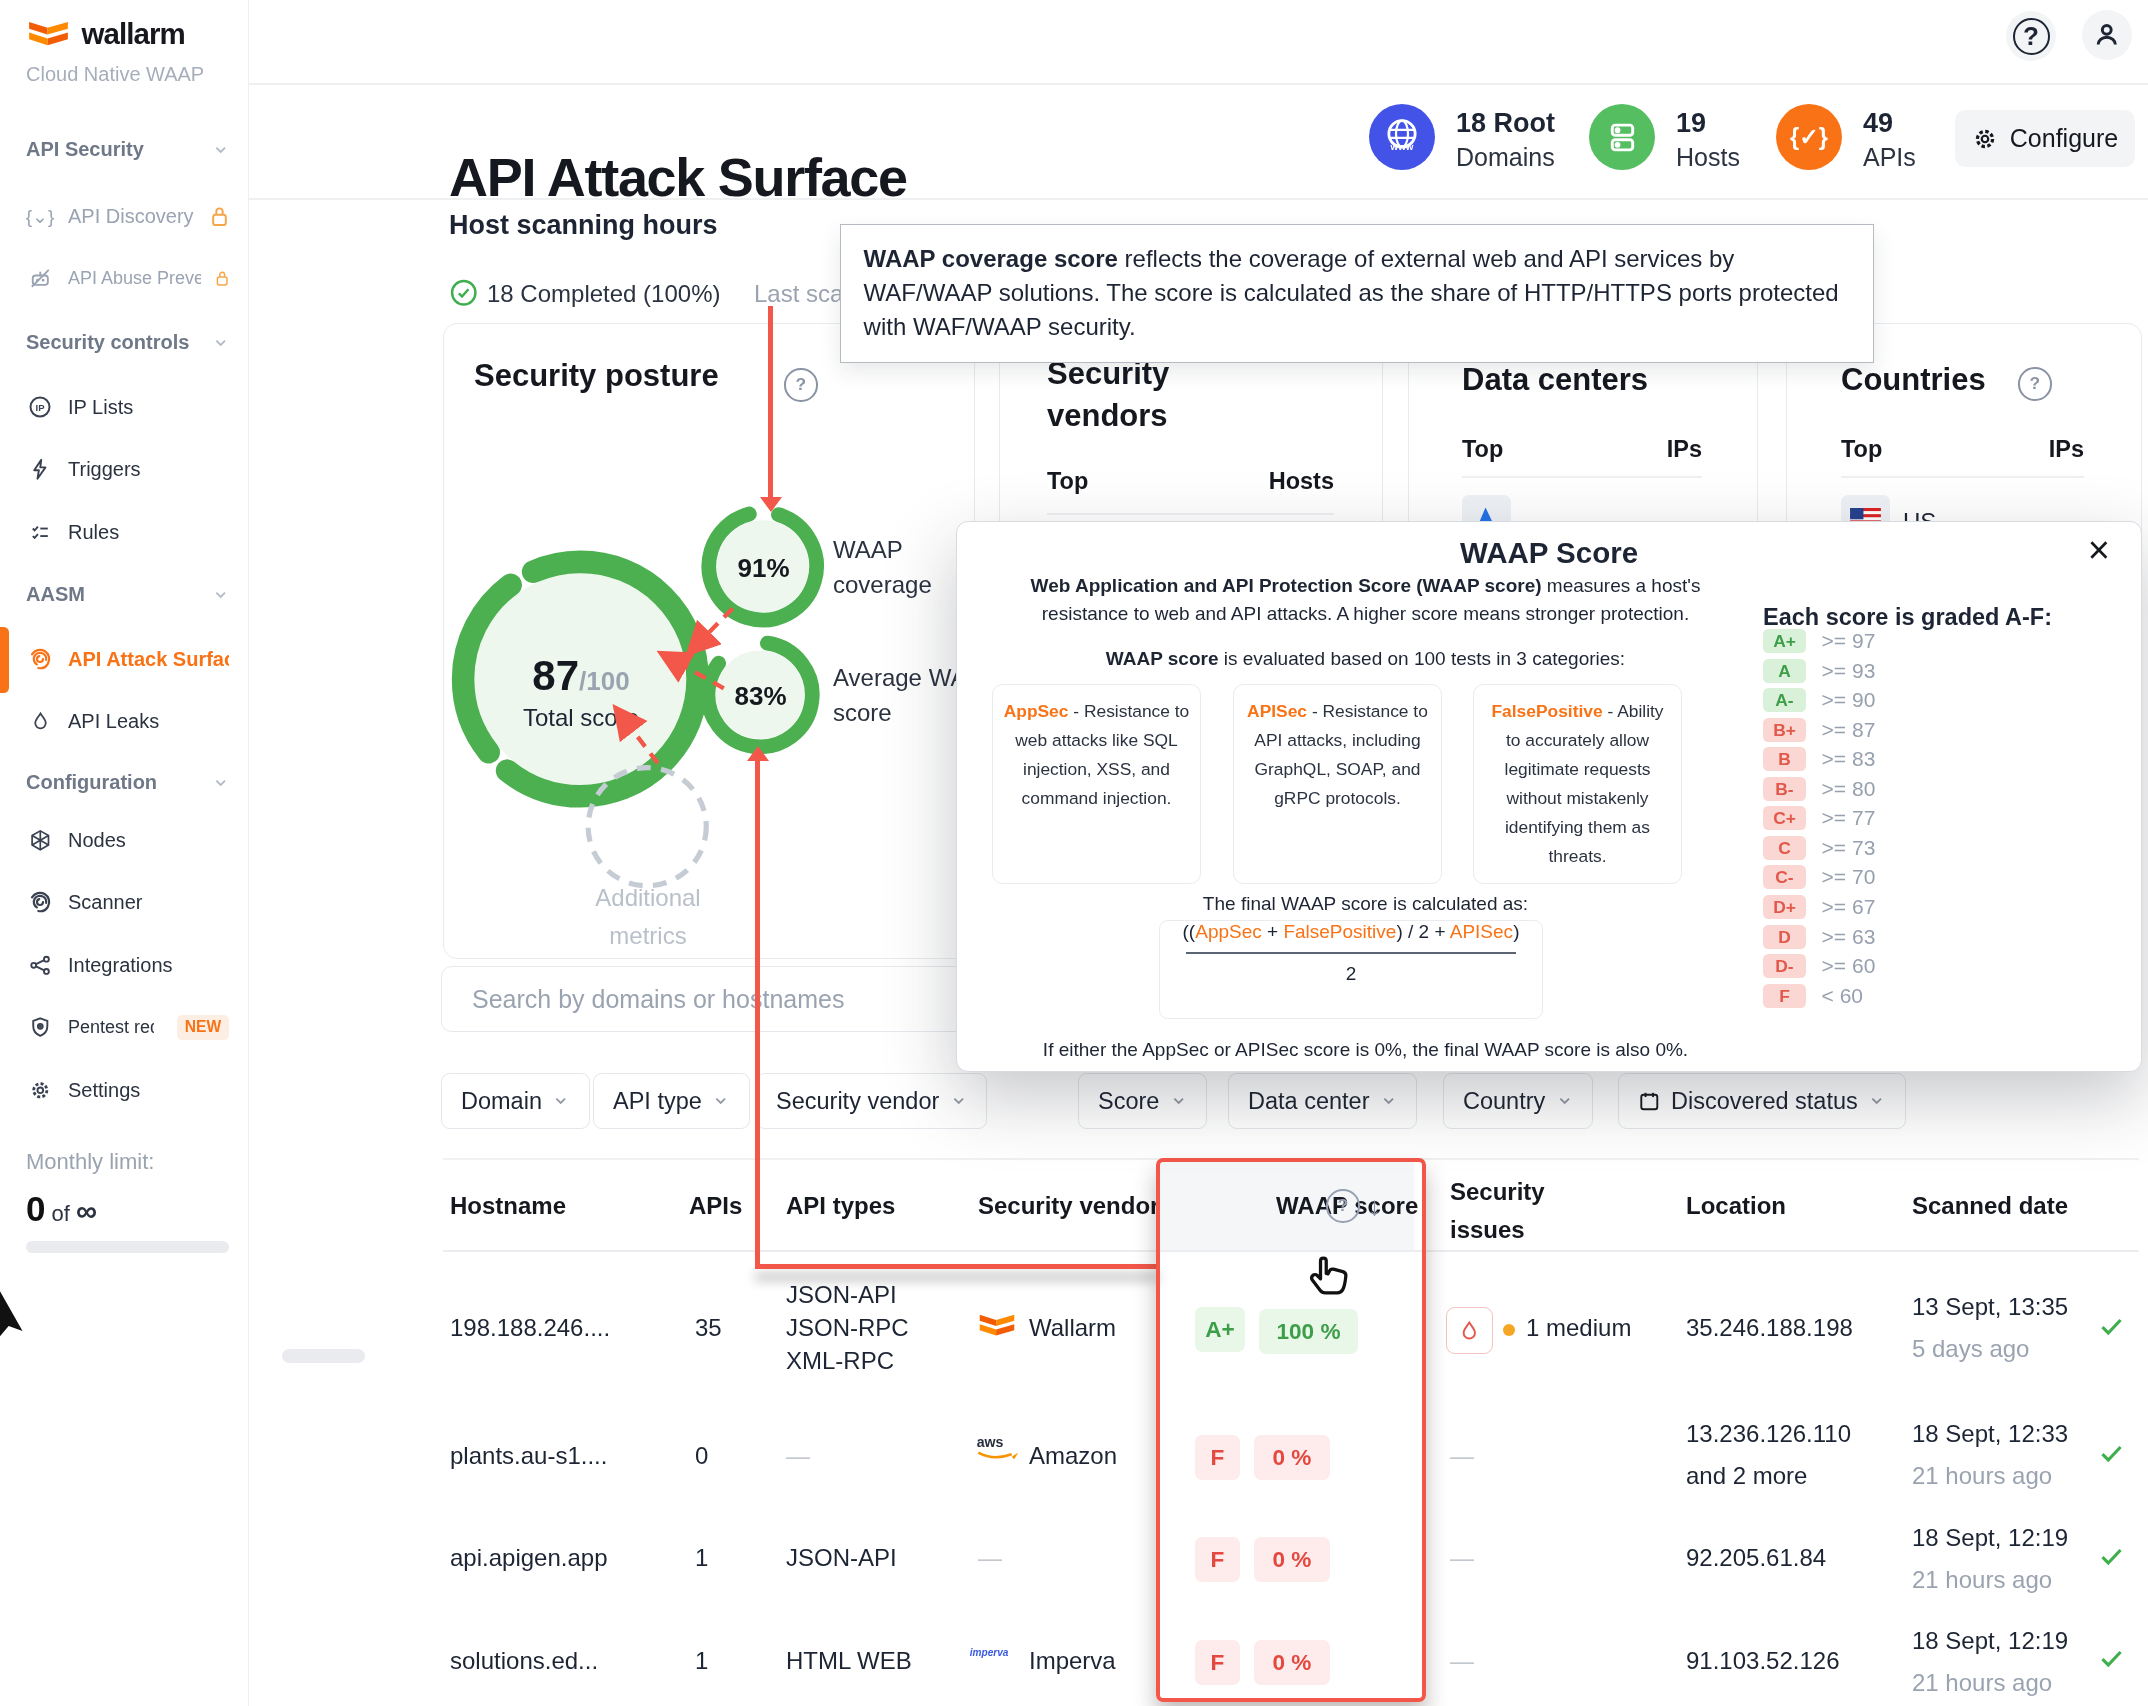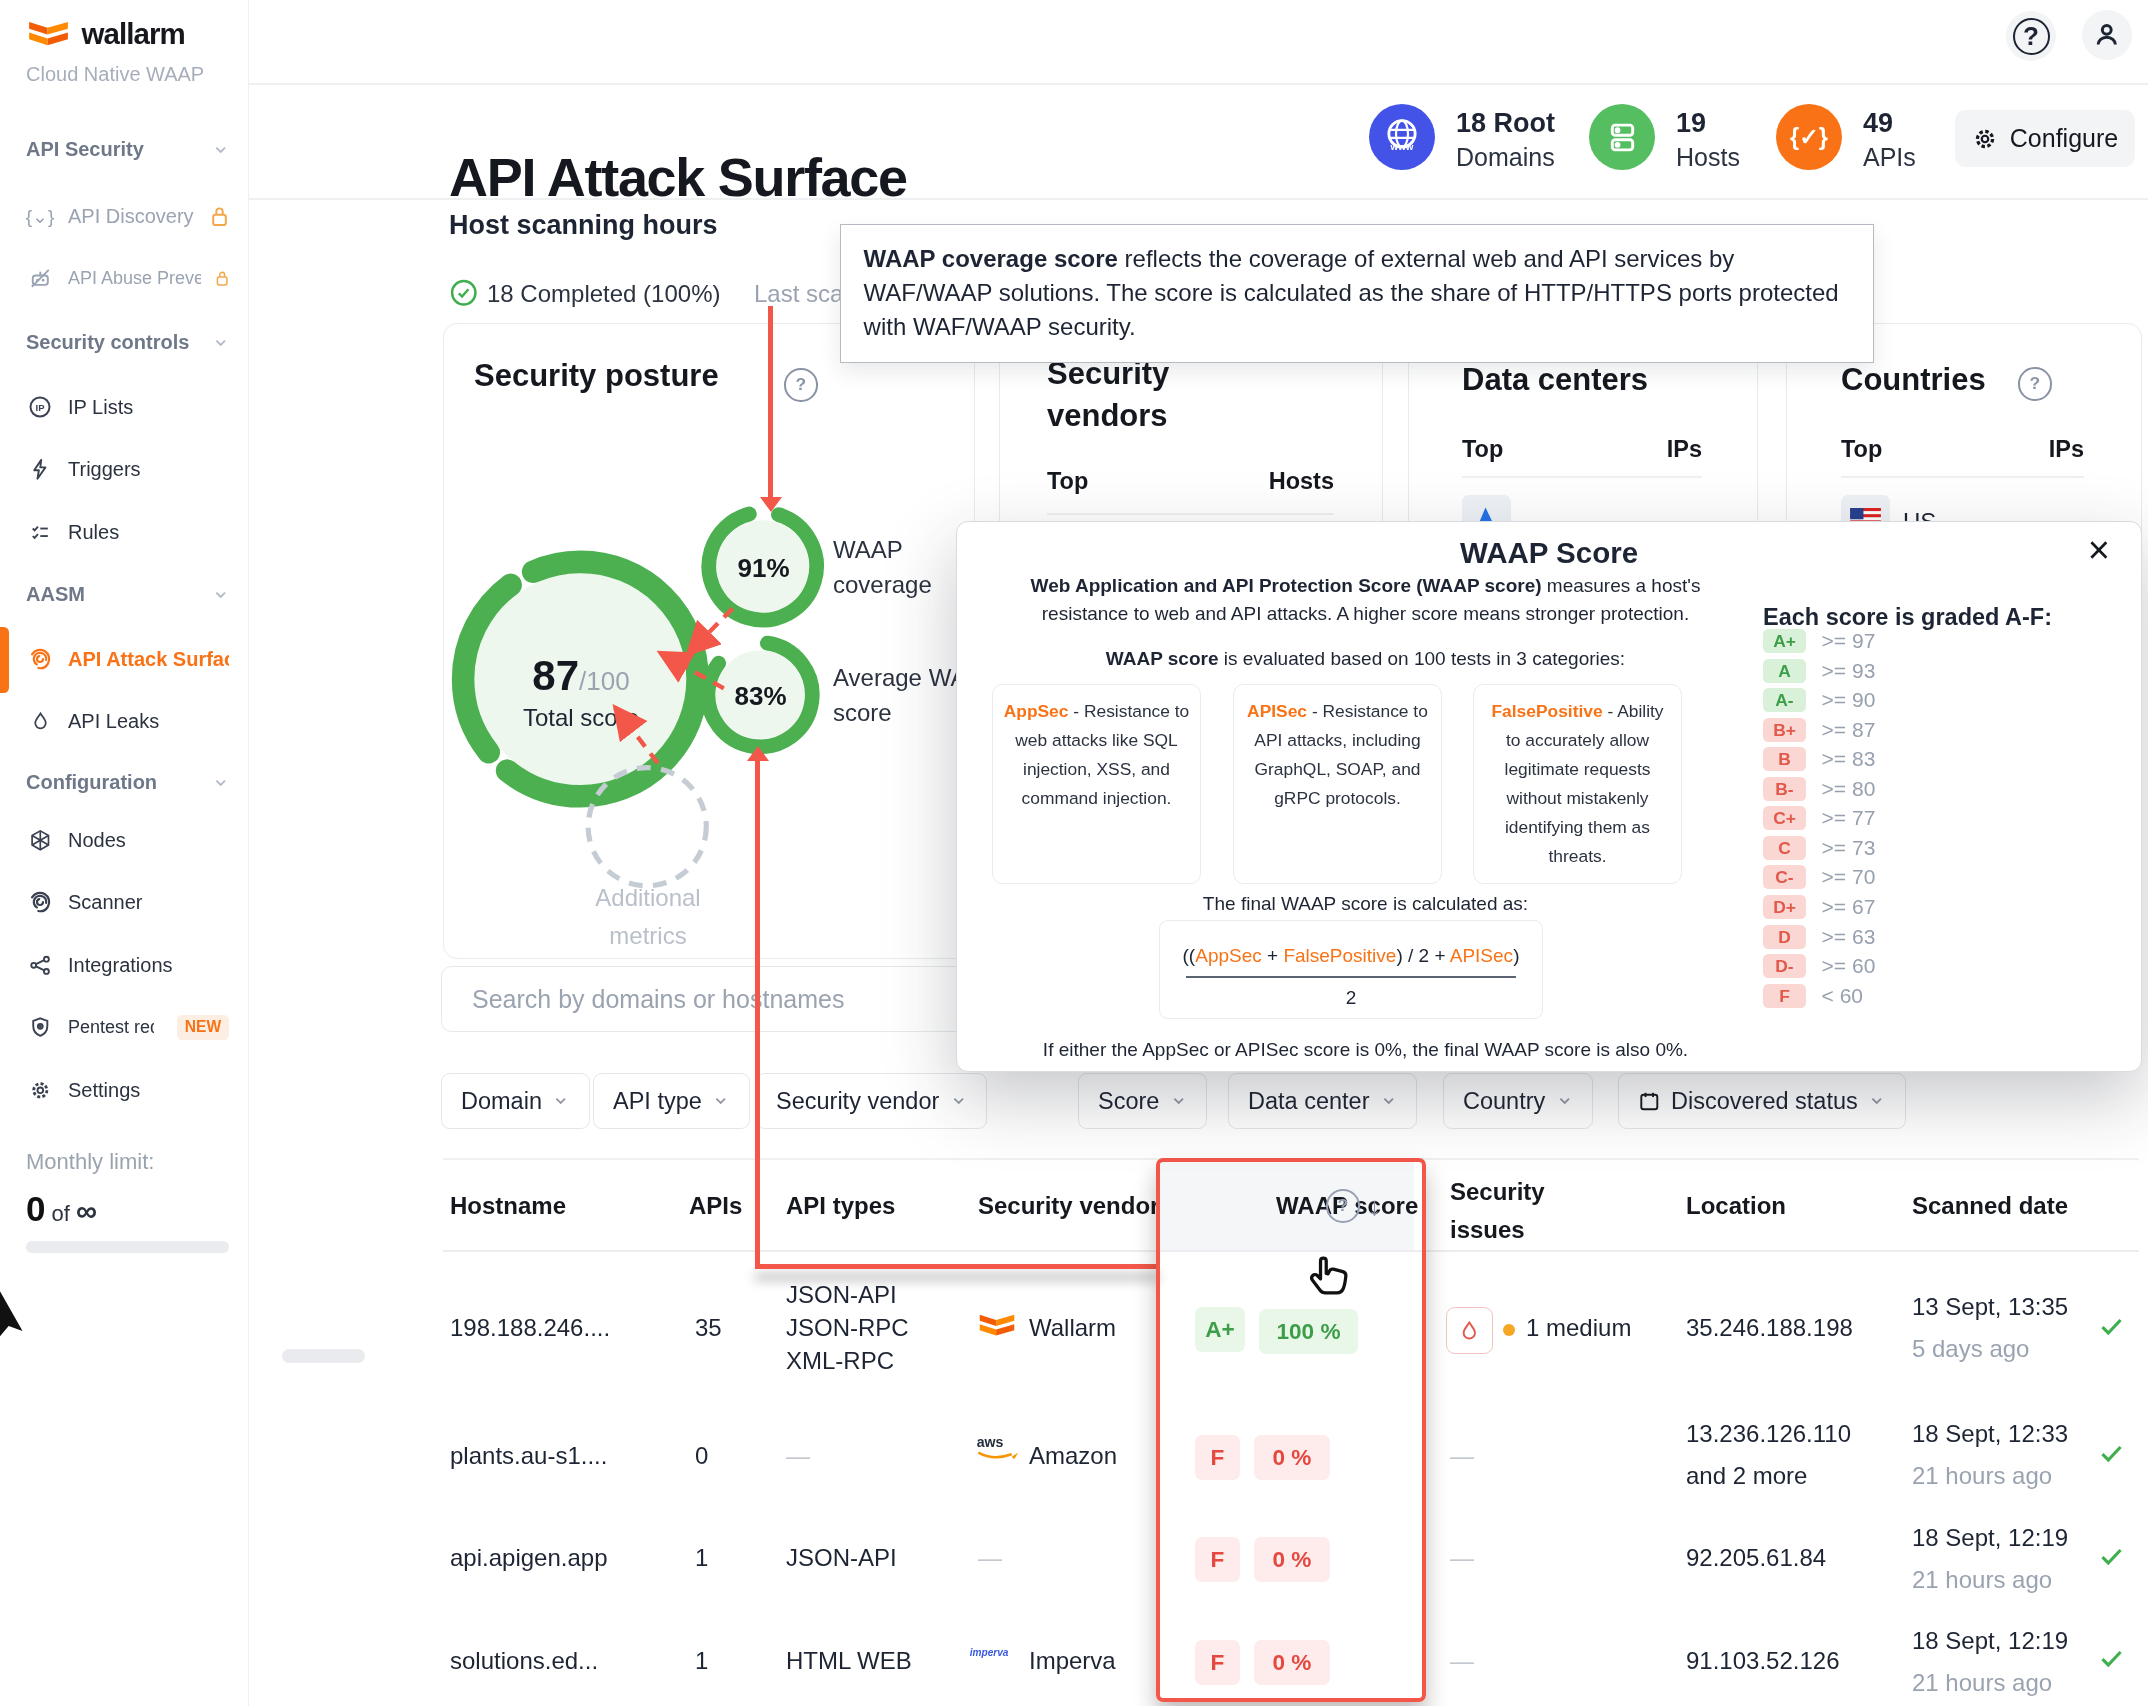--- a/index.html
+++ b/index.html
@@ -58,21 +58,21 @@
   .card{position:absolute;border:1.7px solid #e9ebee;border-radius:14px;background:#fff}
   .card-title{font-size:31px;font-weight:bold;color:#15181f}
   .help-circle{display:inline-flex;width:29.5px;height:29.5px;border:2.6px solid #8b94a5;color:#8b94a5;
                border-radius:50%;font-size:17.4px;font-weight:bold;align-items:center;justify-content:center}
   .tcol{font-size:23.5px;font-weight:bold;color:#15181f}
   .cdiv{position:absolute;height:1.7px;background:#eef0f2}
   .tile{position:absolute;width:49px;height:49px;background:#eef1f5;border-radius:7px;
         display:flex;align-items:center;justify-content:center}
   
   .score-num{font-size:42px;font-weight:800;color:#15181f}
-  .score-max{font-size:26px;color:#9aa3b0;font-weight:normal}
+  .score-max{font-size:26px;color:#9aa3b0;font-weight:bold}
   .donut-lab{font-size:24px;color:#2b3240;line-height:35px}
   .pct{font-size:26px;font-weight:bold;color:#15181f}
   
   .search{position:absolute;left:441px;top:966px;width:1377px;height:64px;border:1.7px solid #e5e8ec;
           border-radius:10.4px;display:flex;align-items:center;background:#fff}
   .search input{border:none;outline:none;font-size:25px;font-family:"Liberation Sans",sans-serif;
                 color:#1d2433;margin-left:28px;width:782px;background:transparent}
   .search input::placeholder{color:#9aa3b0}
   .fbtn{position:absolute;top:1073px;height:54px;border:1.7px solid #e3e6ea;border-radius:8.7px;
         background:#fff;display:inline-flex;align-items:center;gap:10.4px;padding:0 19px;
@@ -100,21 +100,21 @@
   .modal{position:absolute;left:956px;top:521px;width:1184px;height:549px;background:#fff;
          border:0.9px solid #d8dbe0;border-radius:12px;box-shadow:0 26px 70px rgba(30,35,48,.25);z-index:80}
   .modal-title{position:absolute;top:14px;left:0;width:100%;text-align:center;font-size:29.5px;font-weight:bold}
   .modal-close{position:absolute;top:8.7px;right:31px;font-size:38px;line-height:38px;color:#15181f;cursor:pointer}
   .m-body{position:absolute;left:35px;width:747px;text-align:center;font-size:19px;line-height:28px;color:#1d2433}
   .mcard{position:absolute;top:162px;width:209px;height:200px;border:1.7px solid #e9ebee;border-radius:10.4px;
          padding:12px 10.4px;box-sizing:border-box;text-align:center;font-size:17.4px;line-height:29px;color:#2b3240}
   .mcard .nm{font-weight:bold;color:#F97316}
   .fbox{position:absolute;left:202px;top:398px;width:382px;height:97px;border:1.7px solid #e9ebee;
         border-radius:8.7px;text-align:center;font-size:19px;color:#1d2433}
-  .fbox .num{margin-top:24px}
+  .fbox .num{margin-top:0}
   .fbox .bar{width:330px;height:2.6px;background:#5b6472;margin:8.7px auto}
   .fx{color:#F97316}
   .grades-title{position:absolute;left:806px;top:82px;font-size:23.5px;font-weight:bold}
   .grow{position:absolute;left:806px;display:flex;align-items:center;height:26px}
   .gb{width:43px;height:24px;border-radius:5.2px;display:flex;align-items:center;justify-content:center;
       font-size:17.4px;font-weight:bold}
   .gb.good{background:#d9f1d9;color:#3d9e49}
   .gb.bad{background:#fad7d2;color:#e2584b}
   .gt{margin-left:15.6px;font-size:21px;color:#97a0ae}
   .chev{opacity:.75}

